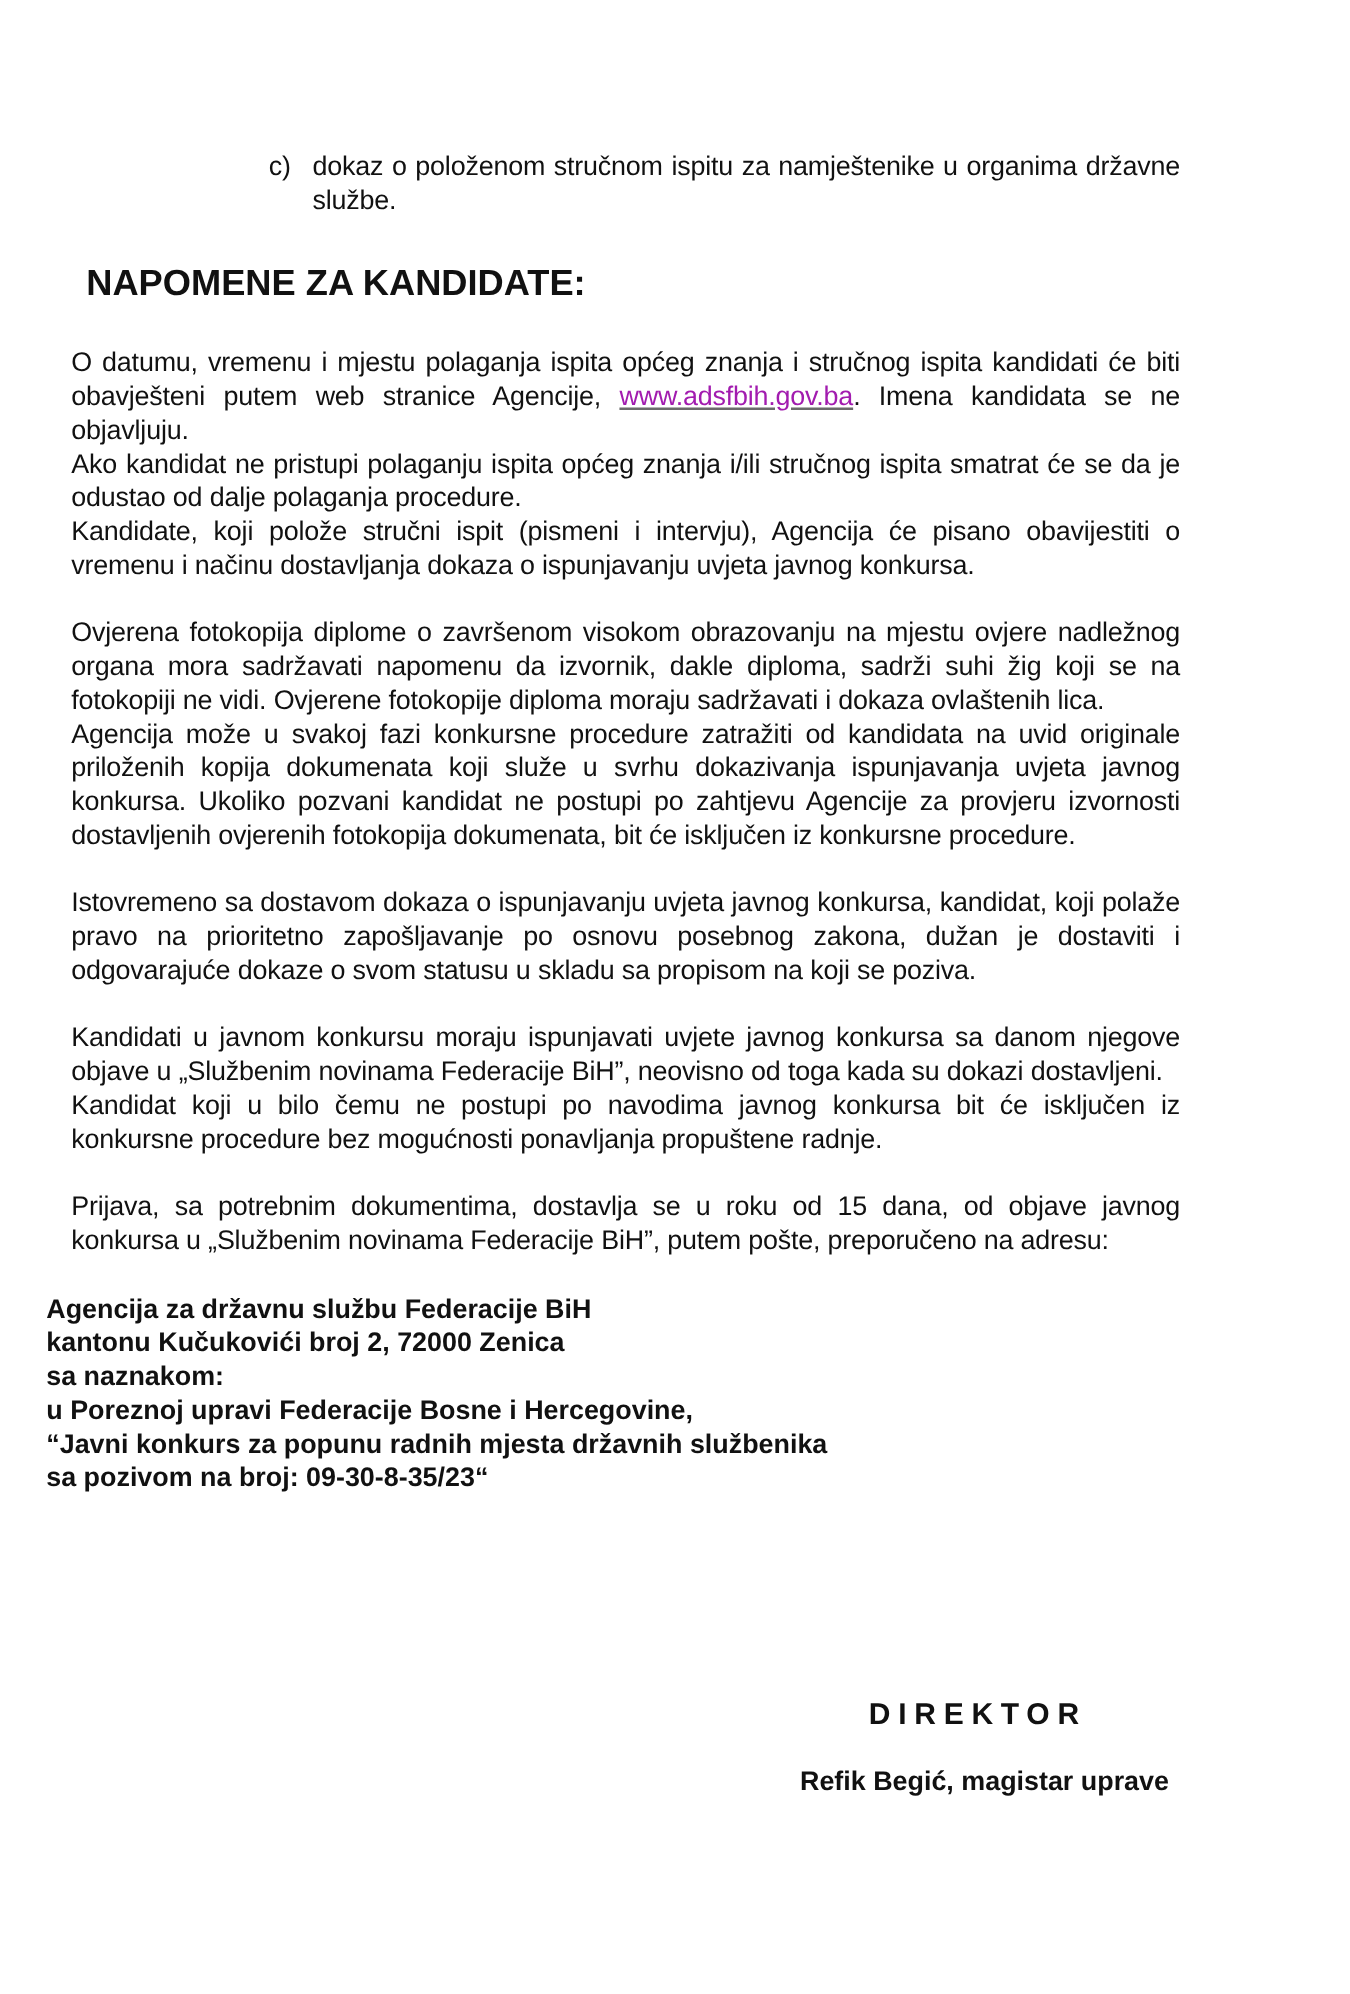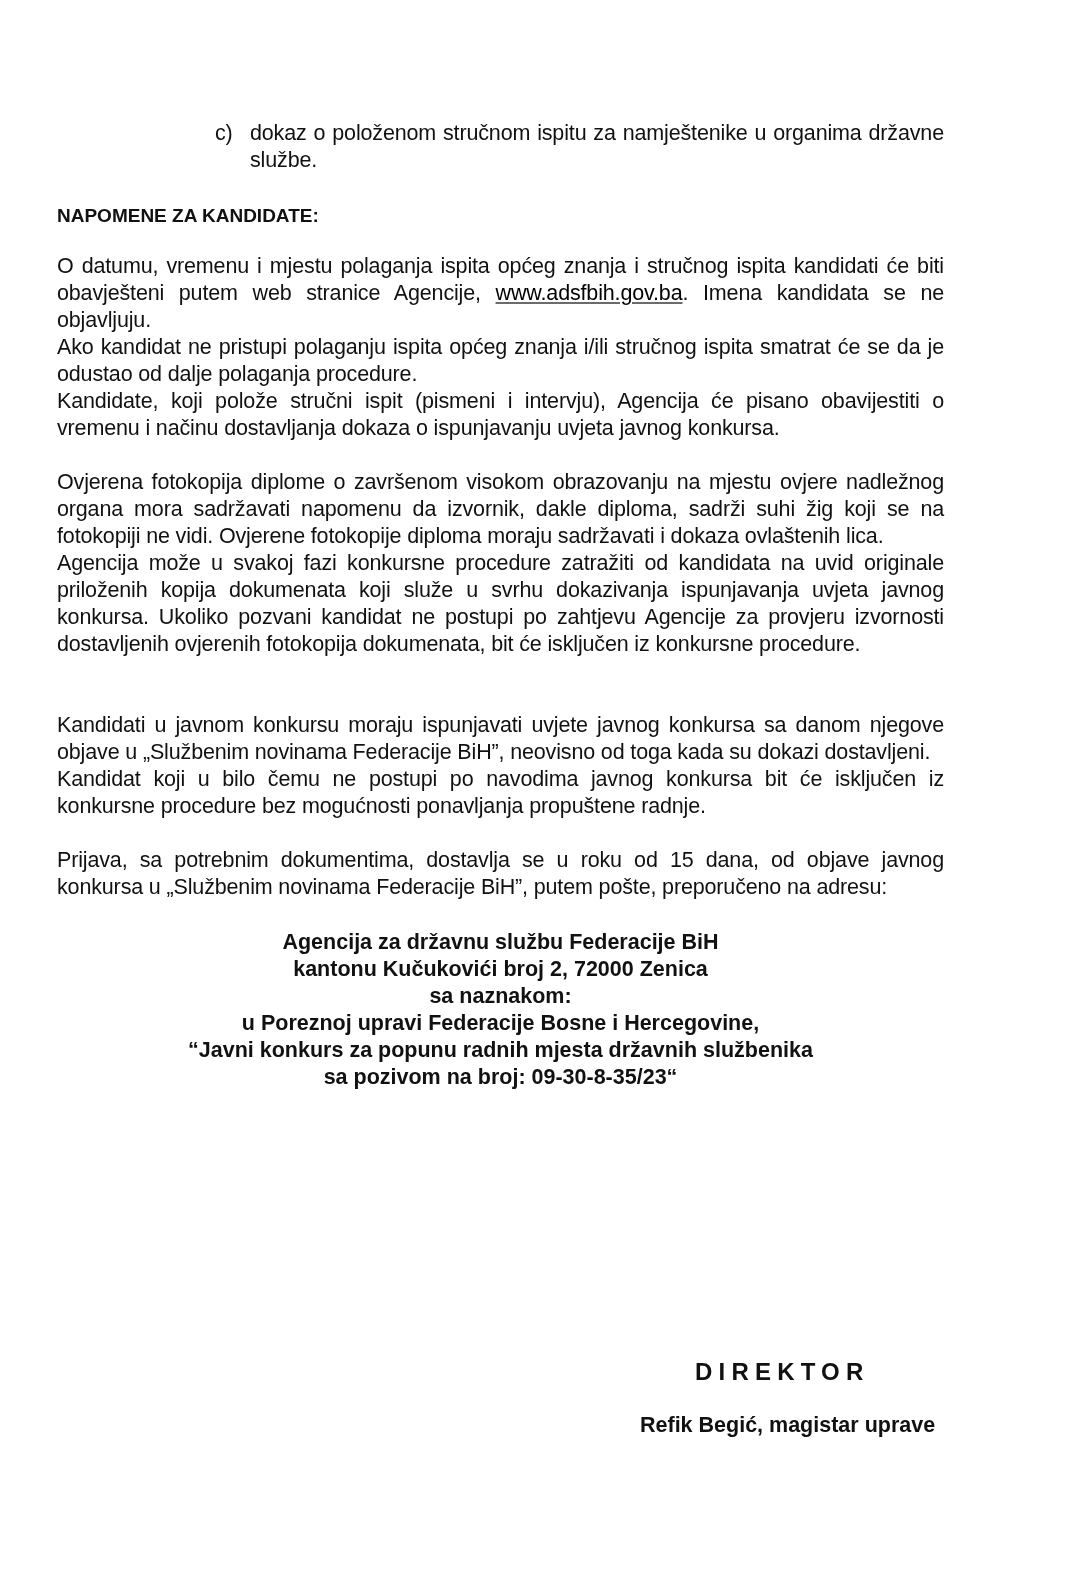--- a/index.html
+++ b/index.html
@@ -29,33 +29,32 @@
     margin-left: 158px;
     padding-left: 35px;
   }
   .list-item .marker {
     position: absolute;
     left: 0;
     top: 0;
   }
   .heading {
     font-weight: bold;
-    font-size: 19px;
+    font-size: 29px;
     line-height: 27px;
-    margin: 0;
+    margin: 12px;
   }
   .gap-lg { height: 27px; }
   .gap-md { height: 20px; }
   a.link {
-    color: #000000;
+    color: #a21caf;
     text-decoration: underline;
     text-decoration-color: #6b6b6b;
   }
   .address {
-    text-align: center;
     font-weight: bold;
     font-size: 21.5px;
     line-height: 27px;
     margin-left: -20px;
     margin-right: -20px;
   }
   .address div { margin: 0; }
   .director {
     position: absolute;
     left: 695px;
@@ -94,20 +93,21 @@
   <p class="p">Ako kandidat ne pristupi polaganju ispita općeg znanja i/ili stručnog ispita smatrat će se da je odustao od dalje polaganja procedure.</p>
   <p class="p">Kandidate, koji polože stručni ispit (pismeni i intervju), Agencija će pisano obavijestiti o vremenu i načinu dostavljanja dokaza o ispunjavanju uvjeta javnog konkursa.</p>
 
   <div class="gap-lg"></div>
 
   <p class="p">Ovjerena fotokopija diplome o završenom visokom obrazovanju na mjestu ovjere nadležnog organa mora sadržavati napomenu da izvornik, dakle diploma, sadrži suhi žig koji se na fotokopiji ne vidi. Ovjerene fotokopije diploma moraju sadržavati i dokaza ovlaštenih lica.</p>
   <p class="p">Agencija može u svakoj fazi konkursne procedure zatražiti od kandidata na uvid originale priloženih kopija dokumenata koji služe u svrhu dokazivanja ispunjavanja uvjeta javnog konkursa. Ukoliko pozvani kandidat ne postupi po zahtjevu Agencije za provjeru izvornosti dostavljenih ovjerenih fotokopija dokumenata, bit će isključen iz konkursne procedure.</p>
 
   <div class="gap-lg"></div>
 
+  <p class="p">Istovremeno sa dostavom dokaza o ispunjavanju uvjeta javnog konkursa, kandidat, koji polaže pravo na prioritetno zapošljavanje po osnovu posebnog zakona, dužan je dostaviti i odgovarajuće dokaze o svom statusu u skladu sa propisom na koji se poziva.</p>
 
   <div class="gap-lg"></div>
 
   <p class="p">Kandidati u javnom konkursu moraju ispunjavati uvjete javnog konkursa sa danom njegove objave u „Službenim novinama Federacije BiH”, neovisno od toga kada su dokazi dostavljeni.</p>
   <p class="p">Kandidat koji u bilo čemu ne postupi po navodima javnog konkursa bit će isključen iz konkursne procedure bez mogućnosti ponavljanja propuštene radnje.</p>
 
   <div class="gap-lg"></div>
 
   <p class="p">Prijava, sa potrebnim dokumentima, dostavlja se u roku od 15 dana, od objave javnog konkursa u „Službenim novinama Federacije BiH”, putem pošte, preporučeno na adresu:</p>
 

